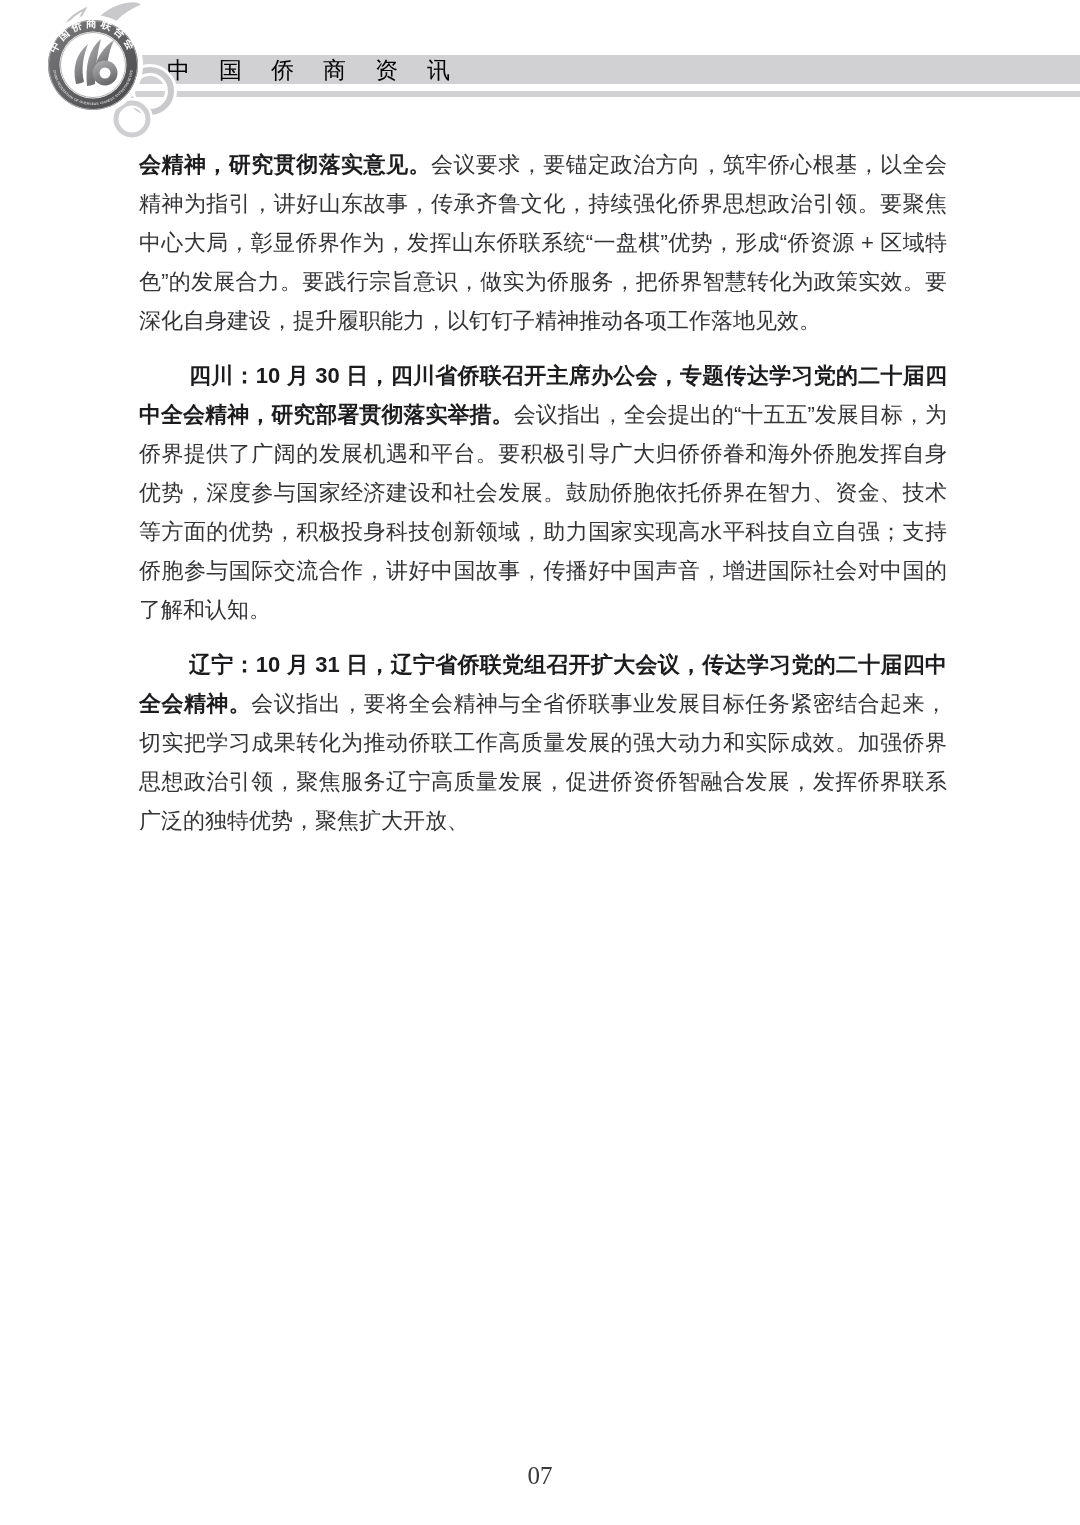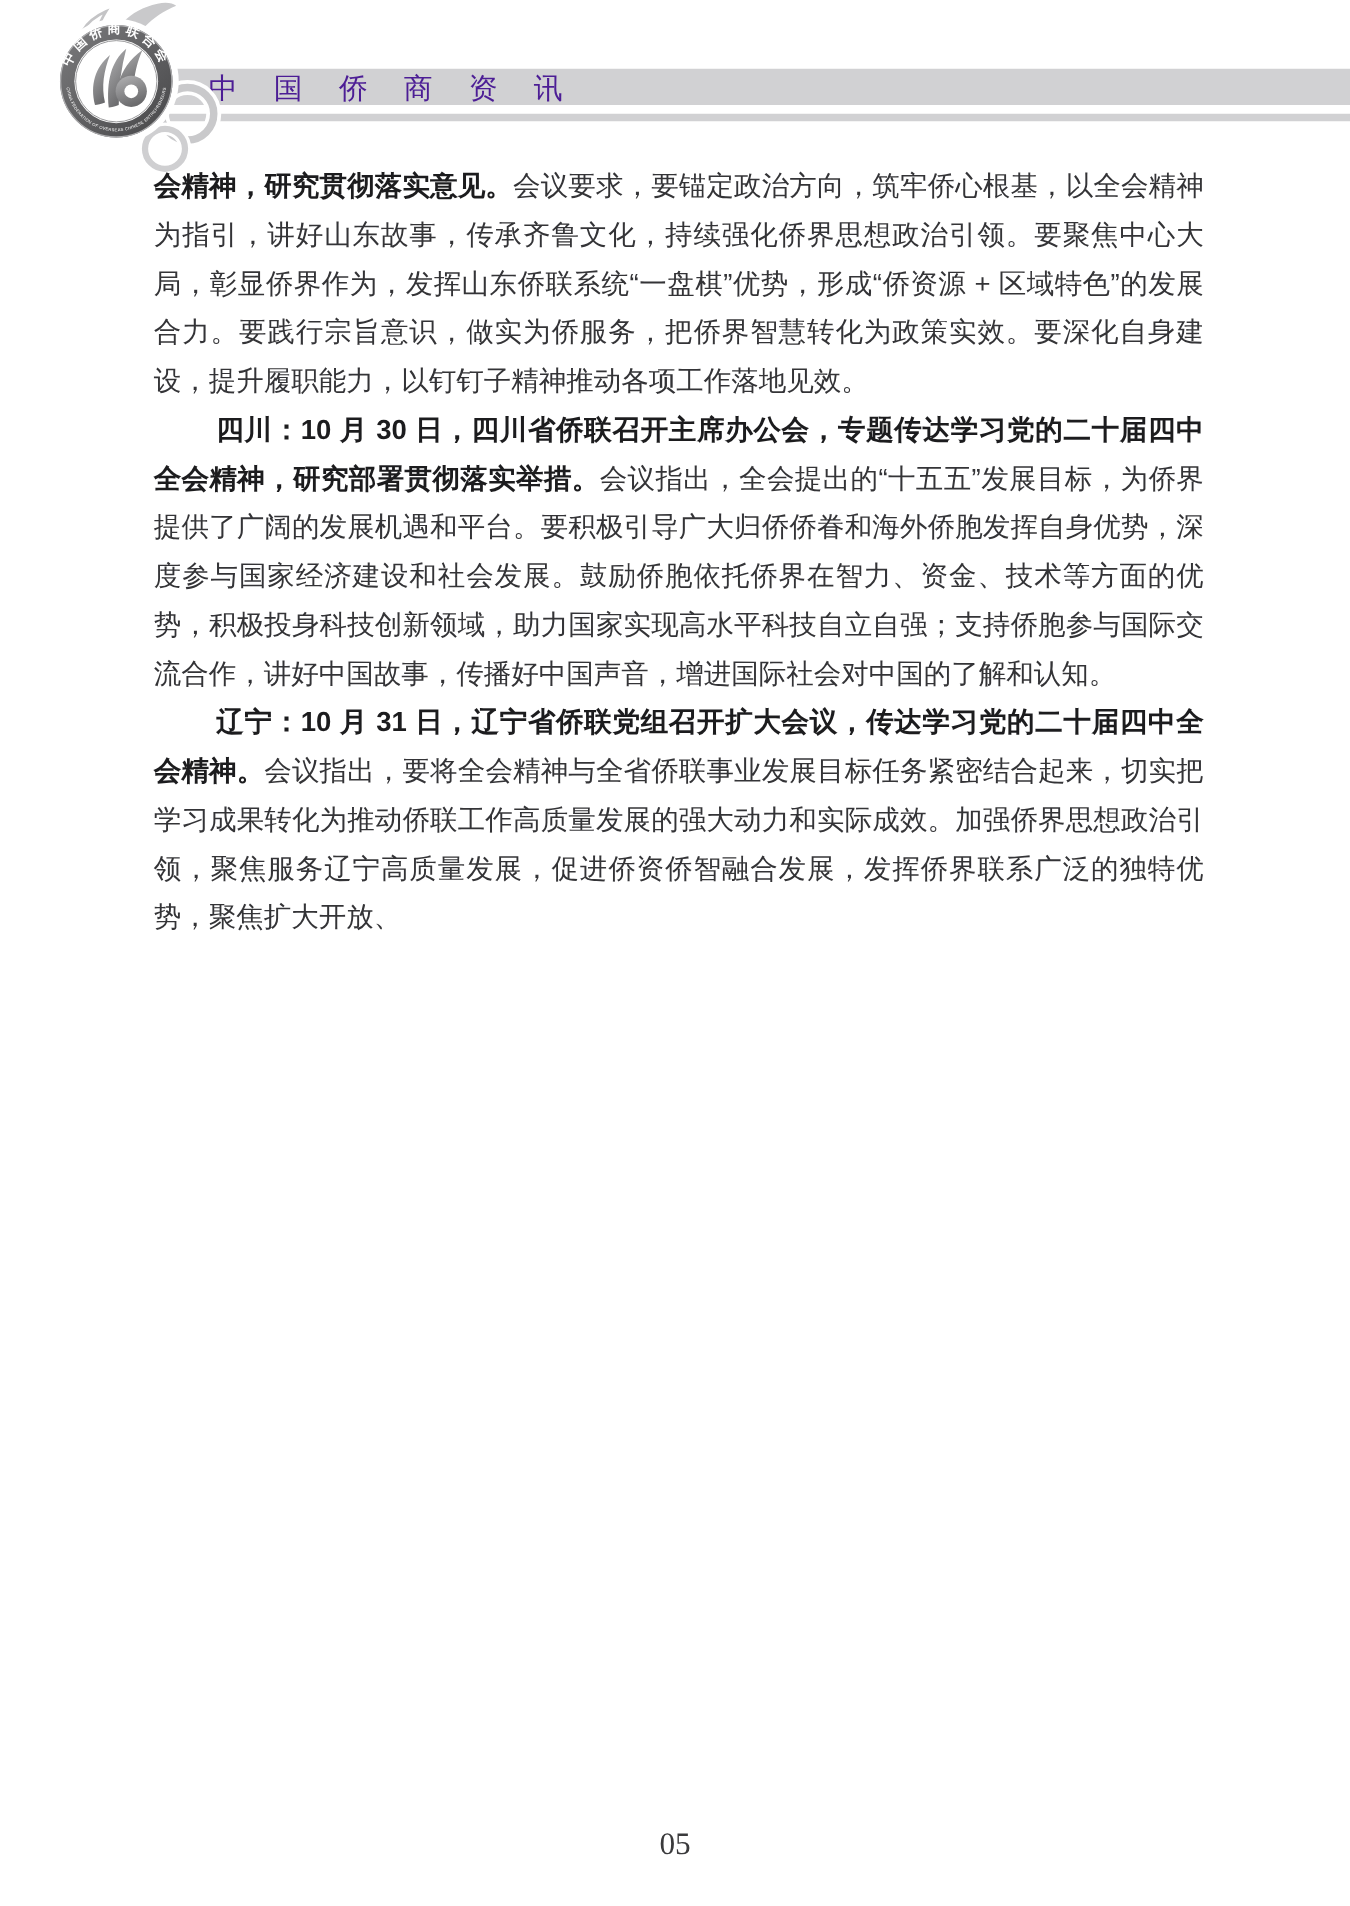--- a/index.html
+++ b/index.html
@@ -5,30 +5,30 @@
   html,body{margin:0;padding:0;background:#ffffff;}
   .page{
     position:relative;width:1080px;height:1525px;background:#ffffff;overflow:hidden;
     font-family:"Liberation Sans","DejaVu Sans",sans-serif;
   }
   
   .header-bar{position:absolute;left:129px;top:55px;width:951px;height:29px;background:#d1d1d3;}
   .header-subline{position:absolute;left:129px;top:91px;width:951px;height:6px;background:#d1d1d3;}
   .header-title{
     position:absolute;left:167px;top:55px;height:29px;line-height:30px;
-    font-size:23px;letter-spacing:29px;color:#4c1d95;white-space:nowrap;
+    font-size:23px;letter-spacing:29px;color:#000000;white-space:nowrap;
   }
   .logo-wrap{position:absolute;left:28px;top:0;width:156px;height:150px;}
   
   .content{
     position:absolute;left:123px;top:129px;width:840px;
     font-size:22px;line-height:39px;color:#343437;
     text-align:justify;text-justify:inter-ideograph;
   }
-  .content p{margin:0;text-indent:50px;}
+  .content p{margin:16px;text-indent:50px;}
   .content p.no-indent{text-indent:0;}
   .content b{font-weight:bold;color:#1c1c1e;}
   
   .page-number{
     position:absolute;left:0;top:1462px;width:1080px;text-align:center;
     font-family:"Liberation Serif","DejaVu Serif",serif;font-size:25px;color:#3a3a3c;
   }
 </style>
 </head>
 <body>
@@ -84,15 +84,15 @@
       </g>
     </svg>
   </div>
 
   <div class="content">
     <p class="no-indent"><b>会精神，研究贯彻落实意见。</b><span>会议要求，要锚定政治方向，筑牢侨心根基，以全会精神为指引，讲好山东故事，传承齐鲁文化，持续强化侨界思想政治引领。要聚焦中心大局，彰显侨界作为，发挥山东侨联系统“一盘棋”优势，形成“侨资源 + 区域特色”的发展合力。要践行宗旨意识，做实为侨服务，把侨界智慧转化为政策实效。要深化自身建设，提升履职能力，以钉钉子精神推动各项工作落地见效。</span></p>
     <p><b>四川：10 月 30 日，四川省侨联召开主席办公会，专题传达学习党的二十届四中全会精神，研究部署贯彻落实举措。</b><span>会议指出，全会提出的“十五五”发展目标，为侨界提供了广阔的发展机遇和平台。要积极引导广大归侨侨眷和海外侨胞发挥自身优势，深度参与国家经济建设和社会发展。鼓励侨胞依托侨界在智力、资金、技术等方面的优势，积极投身科技创新领域，助力国家实现高水平科技自立自强；支持侨胞参与国际交流合作，讲好中国故事，传播好中国声音，增进国际社会对中国的了解和认知。</span></p>
     <p><b>辽宁：10 月 31 日，辽宁省侨联党组召开扩大会议，传达学习党的二十届四中全会精神。</b><span>会议指出，要将全会精神与全省侨联事业发展目标任务紧密结合起来，切实把学习成果转化为推动侨联工作高质量发展的强大动力和实际成效。加强侨界思想政治引领，聚焦服务辽宁高质量发展，促进侨资侨智融合发展，发挥侨界联系广泛的独特优势，聚焦扩大开放、</span></p>
   </div>
 
-  <div class="page-number">05</div>
+  <div class="page-number">07</div>
 
 </div>
 
 </body></html>

